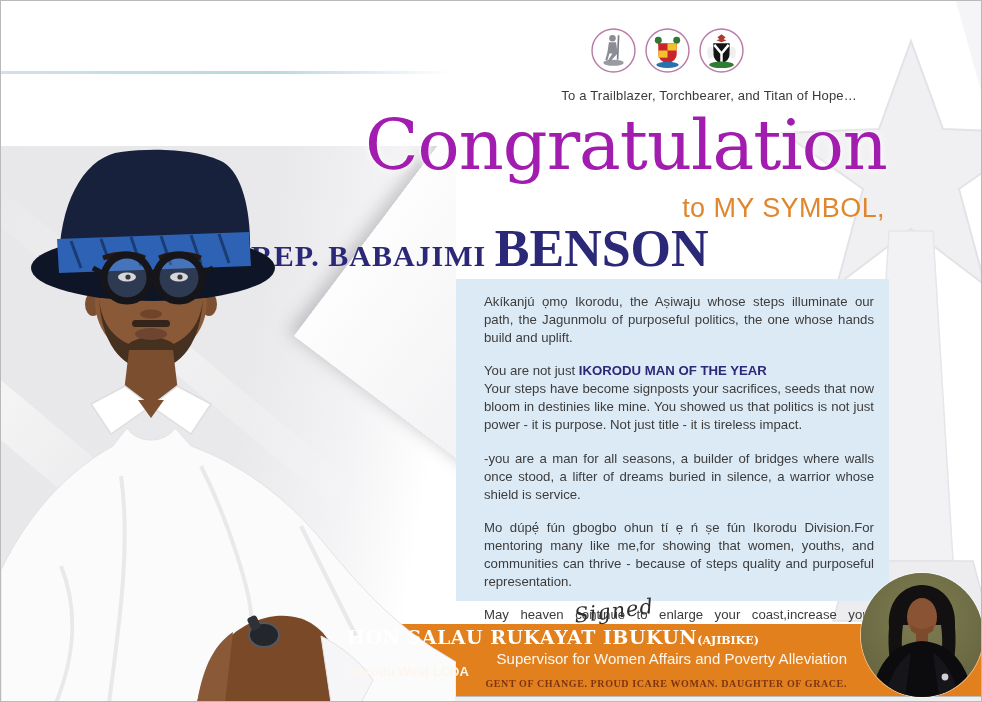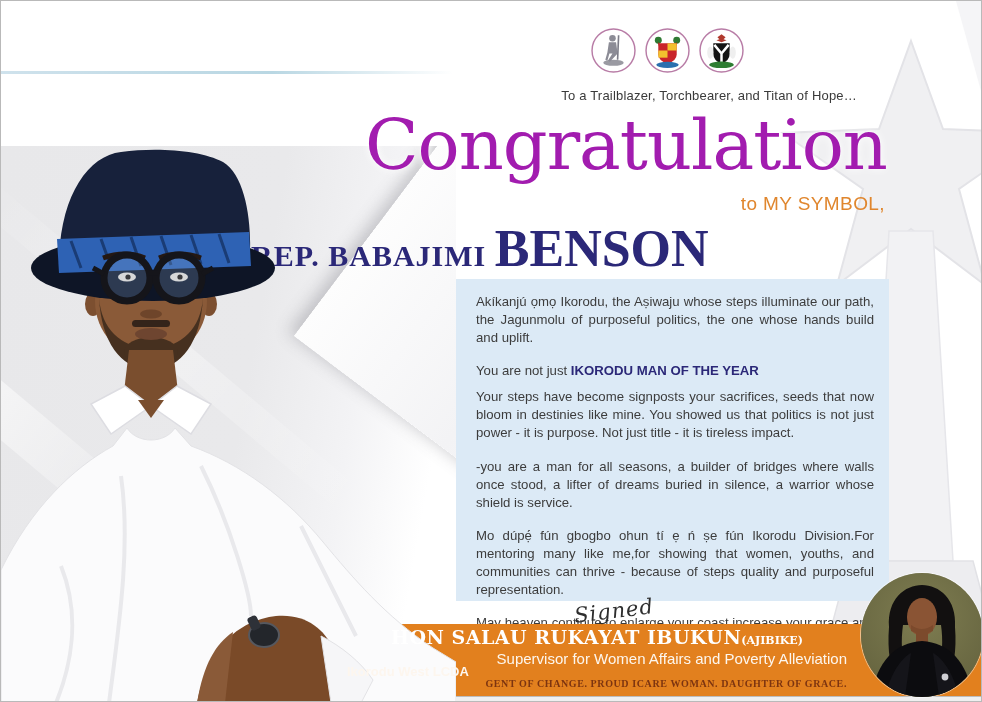--- a/index.html
+++ b/index.html
@@ -16,42 +16,42 @@
   
   .emblems{position:absolute;left:590px;top:27px;display:flex;gap:9px;z-index:3;}
   .emblem{width:45px;height:45px;}
   
   .tagline{position:absolute;right:124px;top:87px;width:600px;text-align:right;
     font-size:13px;color:#3a3a3a;letter-spacing:.2px;z-index:3;}
   .title{position:absolute;left:360px;top:103px;width:530px;text-align:center;z-index:3;
     font-family:"DejaVu Serif","Liberation Serif",serif;font-size:70px;font-weight:400;
     color:#a21caf;letter-spacing:-1px;text-shadow:0 0 8px #fff,0 0 2px #fff;}
   .dedication{position:absolute;right:96px;top:192px;width:400px;text-align:right;
-    font-size:19px;color:#e0862d;letter-spacing:.4px;z-index:3;}
+    font-size:27px;color:#e0862d;letter-spacing:.4px;z-index:3;}
   .recipient{position:absolute;right:110px;top:218px;width:620px;text-align:left;z-index:3;
     font-family:Liberation Serif, serif;font-weight:bold;color:#2b2878;white-space:nowrap;}
   .recipient .r-title{font-size:30px;letter-spacing:1px;}
   .recipient .r-name{font-size:52px;letter-spacing:0;}
   
   .msgbox{position:absolute;left:455px;top:278px;width:433px;height:322px;z-index:2;
-    background:#dceaf6;box-sizing:border-box;padding:14px 15px 10px 20px;
+    background:#dceaf6;box-sizing:border-box;padding:14px 15px 10px 28px;
     font-size:13.2px;line-height:1.37;color:#3c3c3c;text-align:justify;}
   .msgbox p{margin:0 0 15px 0;}
   .msgbox .hl{color:#2b2878;font-weight:bold;}
   .msgbox .nojust{text-align:left;}
   
   .orange-band{position:absolute;left:0;top:623px;width:982px;height:72px;z-index:4;
     background:#e2801e;}
   .bottom-strip{position:absolute;left:0;top:695px;width:982px;height:7px;z-index:4;
     background:#efefef;border-top:1px solid #bcbcbc;box-sizing:border-box;}
   
   .signed{position:absolute;left:573px;top:598px;z-index:6;
     font-family:"DejaVu Serif","Liberation Serif",serif;font-style:italic;font-size:21px;
     color:#2e2e2e;transform:rotate(-7deg);letter-spacing:1px;}
-  .sig-name{position:absolute;right:134px;top:625px;width:500px;text-align:center;z-index:6;
+  .sig-name{position:absolute;right:134px;top:625px;width:500px;text-align:left;z-index:6;
     color:#fff;font-family:"DejaVu Serif","Liberation Serif",serif;font-weight:bold;
     font-size:19px;letter-spacing:.5px;white-space:nowrap;}
   .sig-name .nick{font-size:11px;letter-spacing:0;}
   .sig-role{position:absolute;right:134px;top:649px;width:500px;text-align:right;z-index:6;
     color:#fdf6ee;font-size:15px;}
   .sig-org{position:absolute;right:134px;top:663px;width:500px;z-index:6;
     color:#fdf6ee;font-size:13px;font-weight:bold;}
   .sig-motto{position:absolute;right:134px;top:677px;width:520px;text-align:right;z-index:6;
     color:#7d3410;font-family:Liberation Serif, serif;font-weight:bold;
     font-size:10px;letter-spacing:.6px;margin-left:36px;}
@@ -116,21 +116,21 @@
     </svg>
   </div>
 
   <div class="tagline">To a Trailblazer, Torchbearer, and Titan of Hope…</div>
   <div class="title">Congratulation</div>
   <div class="dedication">to MY SYMBOL,</div>
   <div class="recipient"><span class="r-title">REP. BABAJIMI </span><span class="r-name">BENSON</span></div>
 
   <div class="msgbox">
     <p>Akíkanjú ọmọ Ikorodu, the Aṣiwaju whose steps illuminate our path, the Jagunmolu of purposeful politics, the one whose hands build and uplift.</p>
-    <p class="nojust" style="margin-bottom:8px;"><span>You are not just </span><span class="hl">IKORODU MAN OF THE YEAR</span></p>
+    <p class="nojust" style="margin-bottom:0;"><span>You are not just </span><span class="hl">IKORODU MAN OF THE YEAR</span></p>
     <p>Your steps have become signposts your sacrifices, seeds that now bloom in destinies like mine. You showed us that politics is not just power - it is purpose. Not just title - it is tireless impact.</p>
     <p>-you are a man for all seasons, a builder of bridges where walls once stood, a lifter of dreams buried in silence, a warrior whose shield is service.</p>
     <p>Mo dúpẹ́ fún gbogbo ohun tí ẹ ń ṣe fún Ikorodu Division.For mentoring many like me,for showing that women, youths, and communities can thrive - because of steps quality and purposeful representation.</p>
     <p>May heaven continue to enlarge your coast,increase your grace,and multiply your strengthto do even more for humanity.May God continue to crown your efforts with divine speed, increase your influence,and preserve your legacy for generations unborn.</p>
     <p class="nojust">Ẹ máa bá lọ, sir - àdúrà wa ń tẹ́ lé yín.</p>
   </div>
 
   <div class="orange-band"></div>
   <div class="bottom-strip"></div>
 

